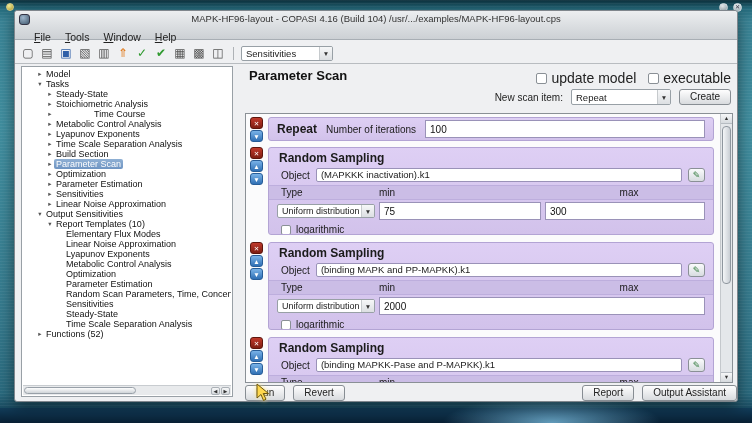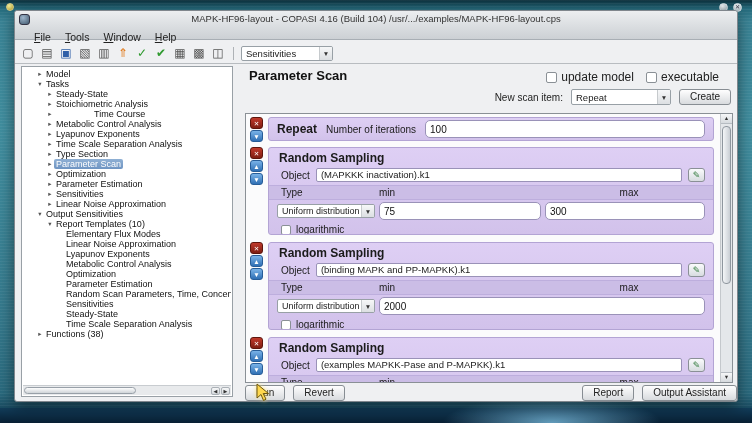--- a/index.html
+++ b/index.html
@@ -40,21 +40,21 @@
   .trow .lbl { padding:0 2px; border-radius:2px; line-height:10px; }
   .trow .lbl.selected { background:linear-gradient(180deg,#8fb0d4,#6e94c2); color:#fff; }
   .tree-hscroll { position:absolute; left:1px; right:1px; bottom:1px; height:10px; background:#e8eaec; border-top:1px solid #c8ccd0; }
   .h-thumb { position:absolute; left:1px; top:1px; width:112px; height:7px; background:linear-gradient(180deg,#fdfdfd,#cfd4d8); border:1px solid #98a0a8; border-radius:4px; }
   .h-btn { position:absolute; top:1px; width:9px; height:8px; font-size:5px; line-height:7px; text-align:center; color:#333; background:linear-gradient(180deg,#f6f7f8,#d6dade); border:1px solid #aab0b6; border-radius:2px; }
   .h-btn.left { right:11px; } .h-btn.right { right:1px; }
 
   
   .main { position:absolute; left:224px; top:55px; width:500px; height:334px; }
   .page-title { position:absolute; left:10px; top:2px; font-size:13px; font-weight:bold; color:#111; }
-  .top-row { position:absolute; right:20px; top:4px; display:flex; gap:12px; align-items:center; font-size:12px; color:#222;margin-left:20px; }
+  .top-row { position:absolute; right:8px; top:4px; display:flex; gap:12px; align-items:center; font-size:14px; color:#222;margin-left:20px; }
   .cb { width:11px; height:11px; background:#fff; border:1px solid #8a9096; border-radius:2px; display:inline-block; flex:0 0 auto; }
   .cb.small { width:10px; height:10px; }
   .cb-wrap { display:flex; align-items:center; gap:4px; }
   .newscan-row { position:absolute; right:8px; top:23px; display:flex; gap:8px; align-items:center; font-size:10px; color:#222; }
   .ns-combo { width:100px; height:16px; }
   .btn { height:16px; border-radius:3px; background:linear-gradient(180deg,#fefefe,#d8dbde); border:1px solid #878d93; font-size:10px; line-height:14px; padding:0 10px; color:#222; text-align:center; }
 
   .scan-container { position:absolute; left:6px; top:47px; width:488px; height:270px; background:#fbfbfc; border:1px solid #8a9096; overflow:hidden; }
   .vscroll { position:absolute; right:0; top:0; width:12px; height:268px; background:#e4e7ea; border-left:1px solid #c4c8cc; }
   .vs-btn { position:absolute; left:0; width:100%; height:10px; font-size:5.5px; text-align:center; line-height:9px; color:#333; background:linear-gradient(180deg,#f6f7f8,#d6dade); }
@@ -65,21 +65,21 @@
   .item-controls { position:absolute; left:4px; width:15px; }
   .ibtn { width:13px; height:12px; margin-bottom:1px; border-radius:3px; font-size:6.5px; line-height:11px; text-align:center; color:#fff; }
   .ibtn.rm { background:linear-gradient(180deg,#c0392b,#7e1e12); border:1px solid #5e150c; }
   .ibtn.up, .ibtn.dn { background:linear-gradient(180deg,#7ab3e8,#2f6fb4); border:1px solid #275d98; }
 
   .panel { position:absolute; left:22px; width:446px; background:linear-gradient(180deg,#decff4,#d2c2eb); border:1px solid #b3a4d4; border-radius:3px; color:#1b1b1b; overflow:hidden; }
   .repeat-row { display:flex; align-items:center; height:100%; padding:0 8px; gap:9px; }
   .p-title { font-size:12px; font-weight:bold; }
   .p-label { font-size:10px; }
   .p-head { font-size:12px; font-weight:bold; padding:3px 0 2px 10px; }
-  input.field { height:15px; border:1px solid #9a92b8; background:#fff; font-size:10px; padding:8px 4px; border-radius:5px; color:#111; outline:none; }
+  input.field { height:15px; border:1px solid #9a92b8; background:#fff; font-size:10px; padding:8px 4px; border-radius:0; color:#111; outline:none; }
   input.grow { flex:1; min-width:0; }
   input.minw { width:162px; }
   .obj-row { display:flex; align-items:center; gap:6px; padding:1px 8px 2px 12px; font-size:10px; }
   .obj-field { flex:1; height:14px; background:#fff; border:1px solid #9a92b8; border-radius:2px; font-size:9.5px; line-height:12px; padding-left:4px; color:#222; white-space:nowrap; overflow:hidden; }
   .obj-btn { width:17px; height:14px; border-radius:3px; background:linear-gradient(180deg,#fafbfc,#d8dce0); border:1px solid #8a9096; font-size:9px; line-height:12px; text-align:center; color:#2f7a3a; flex:0 0 auto; }
   .band { display:flex; align-items:center; height:15px; margin-top:1px; background:#cbbde6; border-top:1px solid #bdaedd; border-bottom:1px solid #bdaedd; font-size:10px; }
   .band .c1 { width:104px; padding-left:12px; } .band .c2 { width:166px; padding-left:6px; } .band .c3 { flex:1; padding-left:6px;text-align:center; }
   .ctrl-row { display:flex; align-items:center; gap:4px; padding:2px 8px 0 8px; }
   .dist { width:98px; height:14px; font-size:9px; flex:0 0 auto; }
   .log-row { display:flex; align-items:flex-end; gap:5px; padding:4px 0 0 12px; font-size:10px; }
@@ -163,21 +163,21 @@
           <div class="trow" style="padding-left: 23px;">
             <span class="arr">▸</span>
             <span class="lbl">Lyapunov Exponents</span>
           </div>
           <div class="trow" style="padding-left: 23px;">
             <span class="arr">▸</span>
             <span class="lbl">Time Scale Separation Analysis</span>
           </div>
           <div class="trow" style="padding-left: 23px;">
             <span class="arr">▸</span>
-            <span class="lbl">Type Section</span>
+            <span class="lbl">Build Section</span>
           </div>
           <div class="trow" style="padding-left: 23px;">
             <span class="arr">▸</span>
             <span class="lbl selected">Parameter Scan</span>
           </div>
           <div class="trow" style="padding-left: 23px;">
             <span class="arr">▸</span>
             <span class="lbl">Optimization</span>
           </div>
           <div class="trow" style="padding-left: 23px;">
@@ -235,21 +235,21 @@
           <div class="trow" style="padding-left: 33px;">
             <span class="arr"></span>
             <span class="lbl">Steady-State</span>
           </div>
           <div class="trow" style="padding-left: 33px;">
             <span class="arr"></span>
             <span class="lbl">Time Scale Separation Analysis</span>
           </div>
           <div class="trow" style="padding-left: 13px;">
             <span class="arr">▸</span>
-            <span class="lbl">Functions (38)</span>
+            <span class="lbl">Functions (52)</span>
           </div>
         </div>
       <div class="tree-hscroll">
         <div class="h-thumb"></div>
         <div class="h-btn left">◀</div>
         <div class="h-btn right">▶</div>
       </div>
     </div>
 
     <div class="main">
@@ -349,21 +349,21 @@
             </div>
             <div class="item-controls" style="top: 223px;">
               <div class="ibtn rm">✕</div>
               <div class="ibtn up">▲</div>
               <div class="ibtn dn">▼</div>
             </div>
             <div class="panel" style="top: 223px; height: 88px;">
               <div class="p-head">Random Sampling</div>
               <div class="obj-row">
                 <span>Object</span>
-                <div class="obj-field">(examples MAPKK-Pase and P-MAPKK).k1</div>
+                <div class="obj-field">(binding MAPKK-Pase and P-MAPKK).k1</div>
                 <div class="obj-btn">✎</div>
               </div>
               <div class="band">
                 <span class="c1">Type</span>
                 <span class="c2">min</span>
                 <span class="c3">max</span>
               </div>
             </div>
           </div>
         <div class="vscroll">

